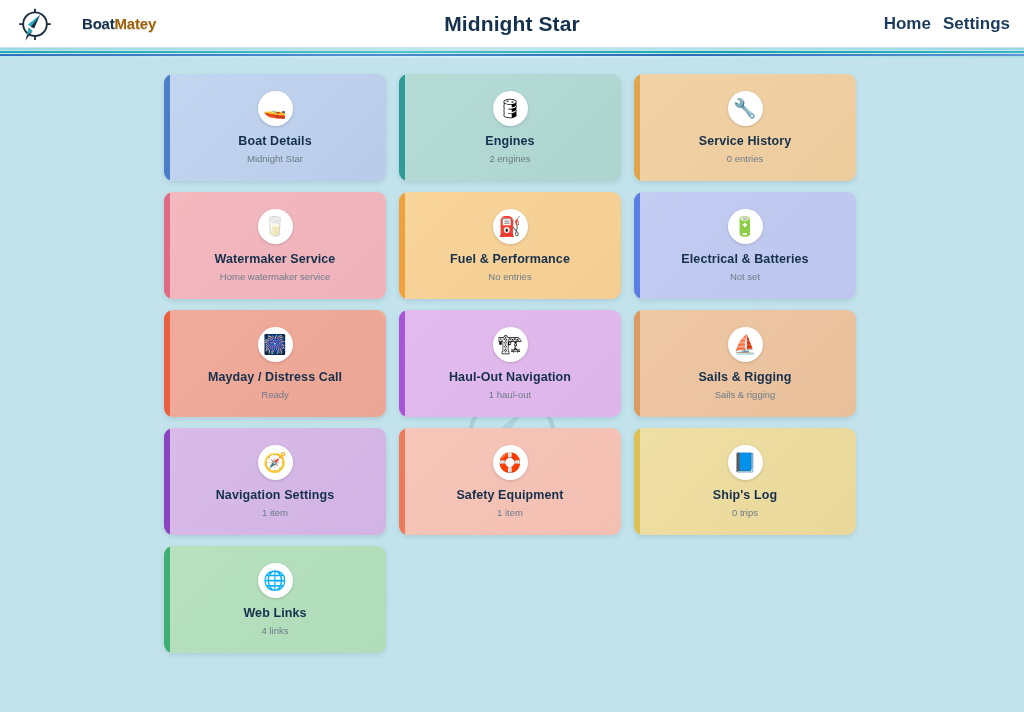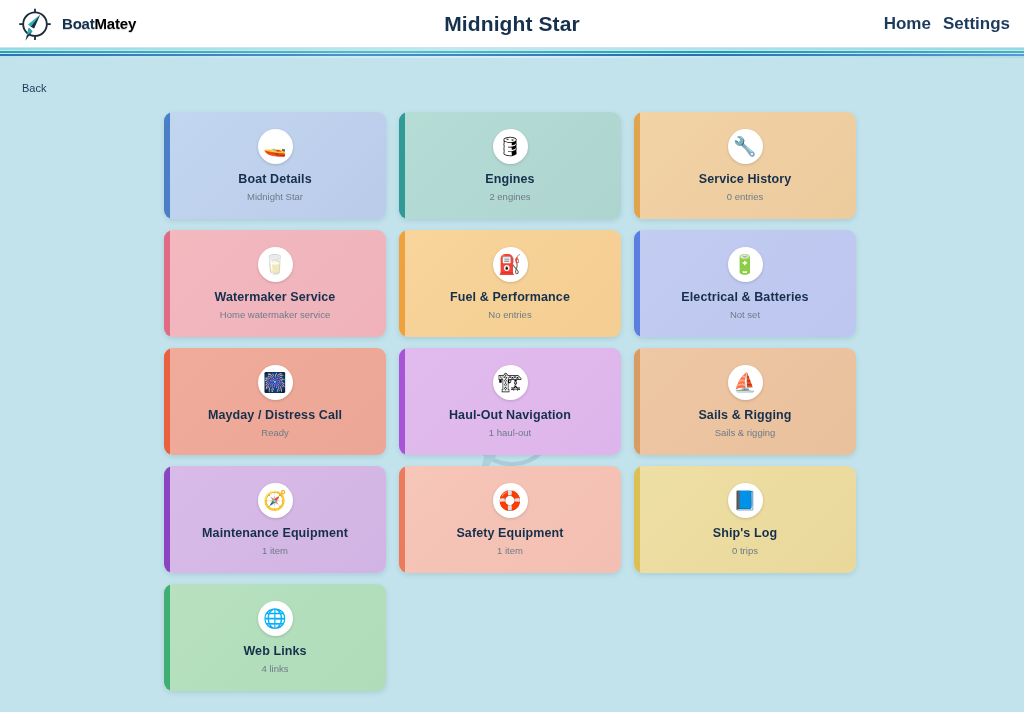--- a/index.html
+++ b/index.html
@@ -37,22 +37,22 @@
     flex: 0 0 auto;
     margin-top: 2px;
   }
   .brand-text {
     font-size: 15px;
     font-weight: bold;
     letter-spacing: -0.2px;
     white-space: nowrap;
     text-shadow: 0 1px 1px rgba(0,0,0,0.18);
   }
-  .brand-text .b1 { color: #14304f; }
-  .brand-text .b2 { color: #000000; }
+  .brand-text .b1 { color: #14304f; margin-left: 20px; }
+  .brand-text .b2 { color: #a16207; }
 
   .page-title {
     position: absolute;
     left: 0; right: 0;
     text-align: center;
     font-size: 21px;
     font-weight: bold;
     color: #16314e;
     letter-spacing: 0.1px;
     pointer-events: none;
@@ -228,23 +228,20 @@
         <line x1="24" y1="5.5" x2="24" y2="9.5"></line>
         <line x1="24" y1="36.5" x2="24" y2="41"></line>
         <line x1="6" y1="23" x2="10.2" y2="23"></line>
         <line x1="37.8" y1="23" x2="42" y2="23"></line>
       </g>
       <path d="M30 12 L19 26 L16 23.5 Z" fill="#3a6f8c"></path>
       <path d="M17 27 L13 42 L21 31 Z" fill="#3a6f8c"></path>
     </svg>
   </div>
 
-  <div class="back-row">
-    <a href="#" class="back-link">Back</a>
-  </div>
 
   <div class="grid">
 
     <div class="card" style="background: linear-gradient(135deg, rgb(195, 214, 240) 0%, rgb(185, 203, 233) 100%);">
       <span class="accent" style="background: rgb(74, 127, 200);"></span>
       <span class="badge">🚤</span>
       <div class="ctitle">Boat Details</div>
       <div class="csub">Midnight Star</div>
     </div>
 
@@ -300,21 +297,21 @@
     <div class="card" style="background: linear-gradient(135deg, rgb(238, 199, 164) 0%, rgb(233, 192, 156) 100%);">
       <span class="accent" style="background: rgb(217, 155, 98);"></span>
       <span class="badge">⛵</span>
       <div class="ctitle">Sails &amp; Rigging</div>
       <div class="csub">Sails &amp; rigging</div>
     </div>
 
     <div class="card" style="background: linear-gradient(135deg, rgb(216, 187, 232) 0%, rgb(210, 180, 228) 100%);">
       <span class="accent" style="background: rgb(139, 68, 192);"></span>
       <span class="badge">🧭</span>
-      <div class="ctitle">Maintenance Equipment</div>
+      <div class="ctitle">Navigation Settings</div>
       <div class="csub">1 item</div>
     </div>
 
     <div class="card" style="background: linear-gradient(135deg, rgb(246, 198, 185) 0%, rgb(243, 191, 178) 100%);">
       <span class="accent" style="background: rgb(236, 123, 94);"></span>
       <span class="badge">🛟</span>
       <div class="ctitle">Safety Equipment</div>
       <div class="csub">1 item</div>
     </div>
 

